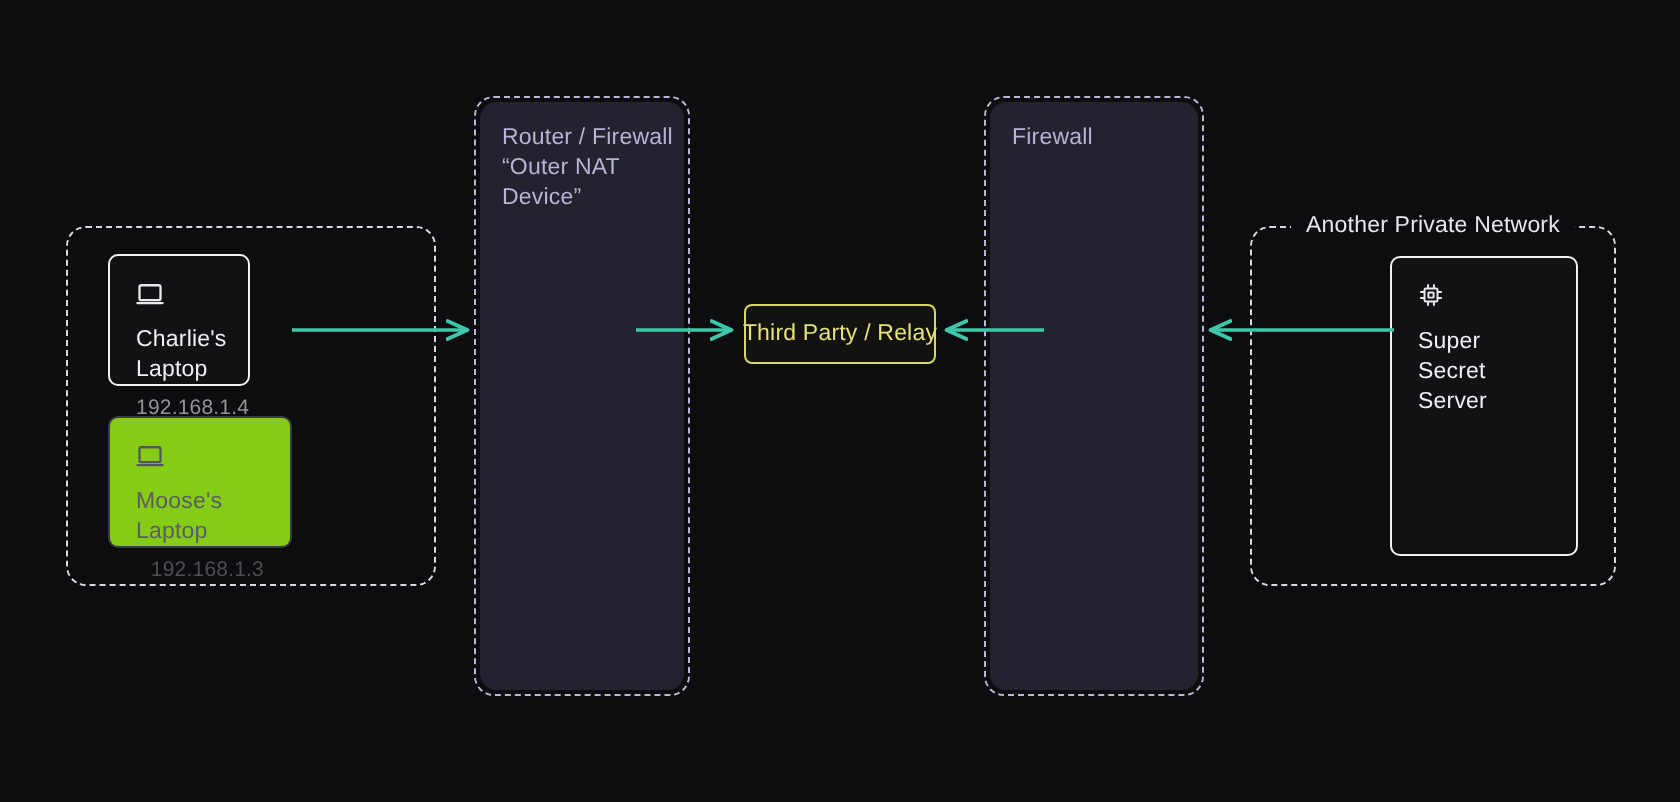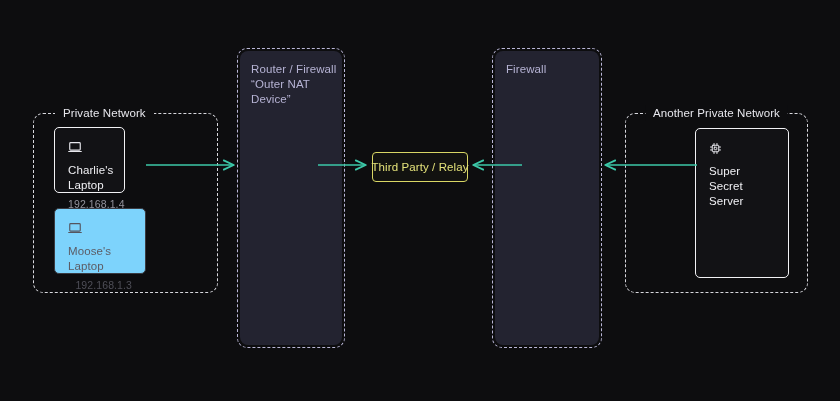--- a/index.html
+++ b/index.html
@@ -76,21 +76,21 @@
   .node {
     position: absolute;
     box-sizing: border-box;
     border-radius: 5px;
     background: #121215;
     border: 1.4px solid #f2f2f5;
     padding: 12px 13px;
   }
   .node.dim {
     border-color: #3a3a41;
-    background: #7dd3fc;
+    background: #84cc16;
   }
   .node-icon {
     display: block;
     width: 14px;
     height: 14px;
     margin-bottom: 9px;
     color: #e8e8ee;
   }
   .node.dim .node-icon { color: #55555e; }
   .node-title {
@@ -130,21 +130,20 @@
   
   .arrow { position: absolute; }
 </style>
 </head>
 <body>
 
 <div id="canvas">
 
   <div class="group" style="left:33px; top:113px; width:185px; height:180px;">
     <div class="group-dash"></div>
-    <div class="group-label left-in">Private Network</div>
 
     <div class="node" style="left:21px; top:14px; width:71px; height:66px;">
       <span class="node-icon">
         <svg viewBox="0 0 16 16" width="14" height="14" fill="none" stroke="currentColor" stroke-width="1.3" stroke-linecap="round" stroke-linejoin="round">
           <rect x="2" y="3" width="12" height="8.5" rx="1"></rect>
           <line x1="0.8" y1="13.2" x2="15.2" y2="13.2"></line>
         </svg>
       </span>
       <div class="node-title">Charlie's Laptop</div>
       <div class="node-sub">192.168.1.4</div>

